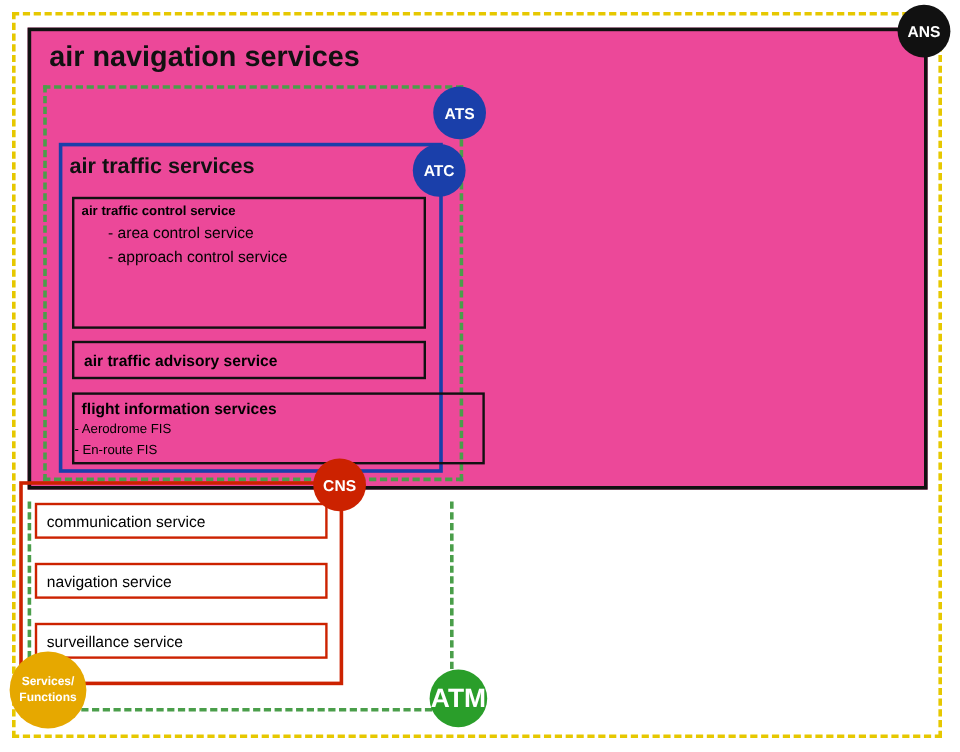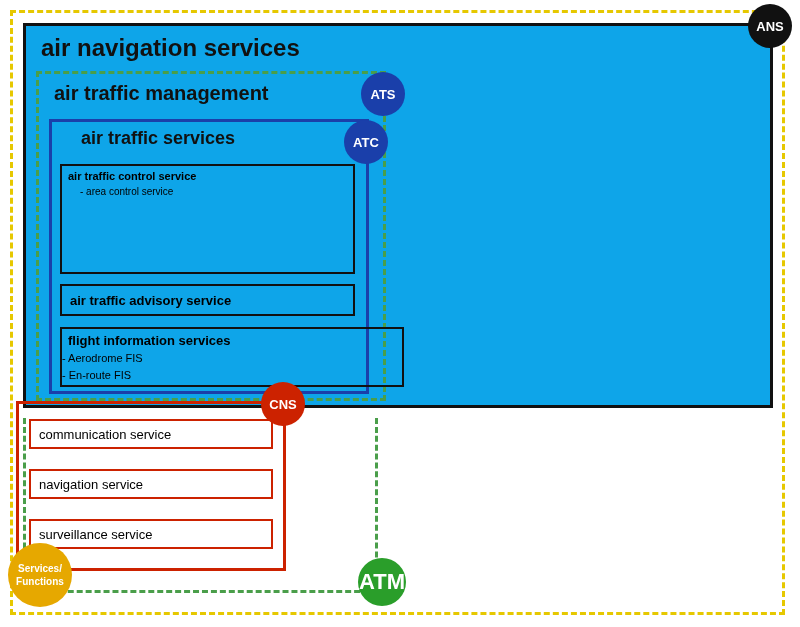--- a/index.html
+++ b/index.html
@@ -42,21 +42,21 @@
       right: -22px;
     }
 
     
     .ans-box {
       position: absolute;
       top: 10px;
       left: 10px;
       width: 750px;
       height: 385px;
-      background: #0ea5e9;
+      background: #ec4899;
       border: 3px solid #111;
     }
 
     .ans-title {
       position: absolute;
       top: 8px;
       left: 15px;
       font-size: 24px;
       font-weight: bold;
       color: #111;
@@ -106,21 +106,21 @@
       width: 44px; height: 44px;
       background: #1a3faa;
       font-size: 13px;
       top: -2px;
       right: -22px;
     }
 
     .ats-title {
       position: absolute;
       top: 6px;
-      left: 29px;
+      left: 6px;
       font-size: 18px;
       font-weight: bold;
       color: #111;
     }
 
     
     .atc-box {
       position: absolute;
       top: 42px;
       left: 8px;
@@ -130,22 +130,22 @@
       background: transparent;
     }
 
     .atc-title {
       font-size: 11px;
       font-weight: bold;
       padding: 4px 6px 2px 6px;
     }
 
     .atc-items {
-      font-size: 10px;
-      padding-left: 18px;
+      font-size: 13px;
+      padding-left: 28px;
       line-height: 1.5;
     }
 
     
     .advisory-box {
       position: absolute;
       top: 162px;
       left: 8px;
       width: 295px;
       height: 32px;
@@ -264,32 +264,32 @@
   <div class="ans-box relative-pos">
 
     <div class="badge badge-ans">ANS</div>
 
     <div class="ans-title">air navigation services</div>
 
     <div class="atm-dashed-box relative-pos">
 
       <div class="badge badge-ats">ATS</div>
 
-      <div class="atm-title">air traffic management</div>
 
       <div class="ats-box relative-pos">
 
         <div class="badge badge-atc">ATC</div>
 
         <div class="ats-title">air traffic services</div>
 
         <div class="atc-box">
           <div class="atc-title">air traffic control service</div>
           <div class="atc-items">
             <div>- area control service</div>
+            <div>- approach control service</div>
           </div>
         </div>
 
         <div class="advisory-box">
           <span>air traffic advisory service</span>
         </div>
 
         <div class="fis-box">
           <div class="fis-title">flight information services</div>
           <div class="fis-items">

